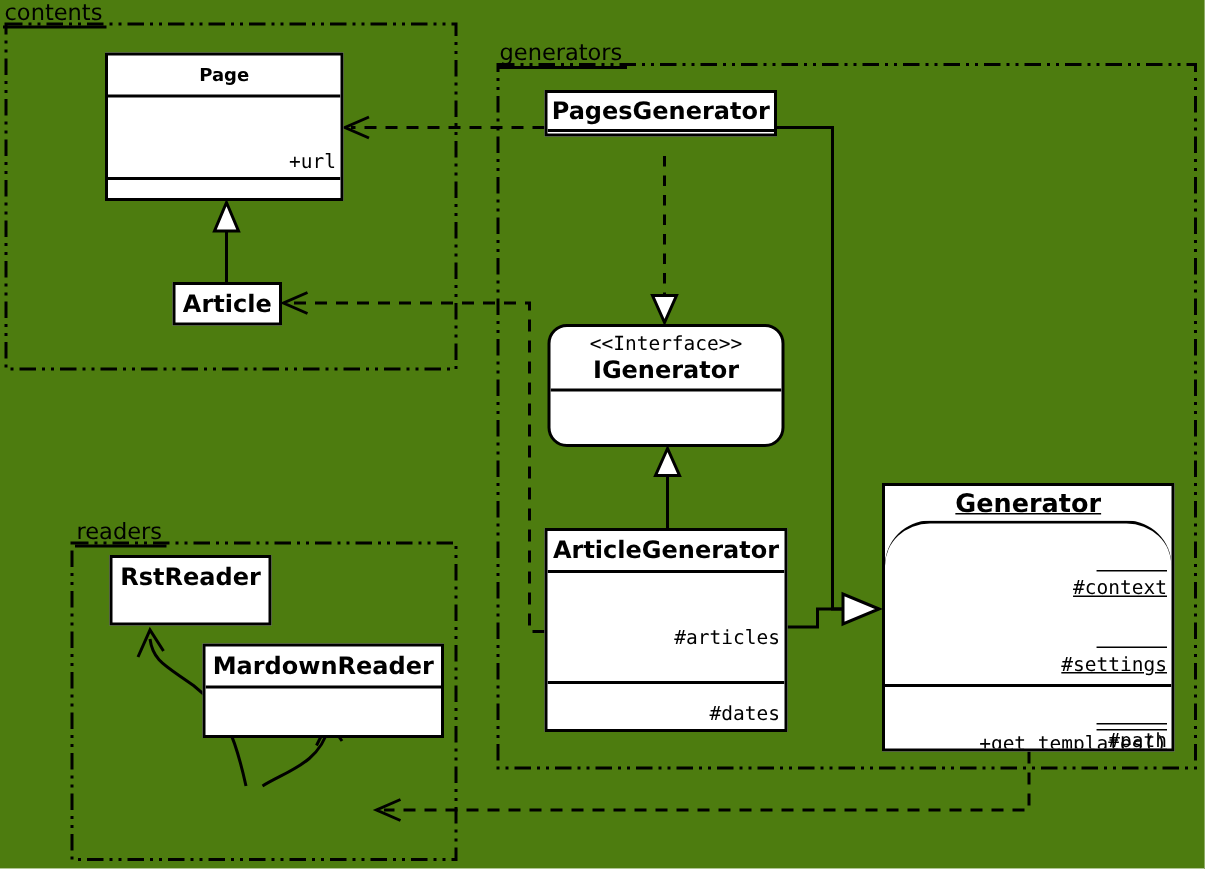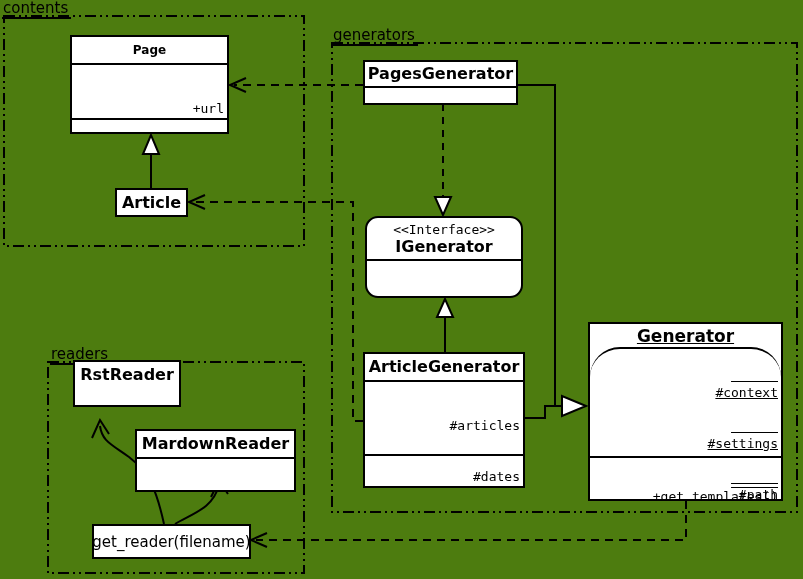--- a/index.html
+++ b/index.html
@@ -118,21 +118,21 @@
     </div>
     <div class="cls-section grow">
       
     </div>
   </div>
 
   <div class="cls" style="left:115px;top:188px;width:73px;height:29px;">
     <div class="cls-title grow" style="height:25px;">Article</div>
   </div>
 
-  <div class="cls" style="left:363px;top:60px;width:155px;height:45px;">
+  <div class="cls" style="left:363px;top:60px;width:155px;height:31px;">
     <div class="cls-title" style="height:24px;">PagesGenerator</div>
     <div class="cls-section grow">
       
     </div>
   </div>
 
   <div class="cls" style="left:365px;top:216px;width:158px;height:82px;border-radius:13px;">
     <div class="cls-title" style="height:41px;">
       <span class="stereotype">&lt;&lt;Interface&gt;&gt;</span>
       <span>IGenerator</span>
@@ -167,31 +167,28 @@
       
       
     </div>
     <div class="cls-section grow" style="line-height:15px;">
       <span class="member">+get_templates()</span>
       
       
     </div>
   </div>
 
-  <div class="cls" style="left:73px;top:360px;width:108px;height:47px;gap:29px;">
+  <div class="cls" style="left:73px;top:370px;width:108px;height:47px;gap:29px;">
     <div class="cls-title" style="height:25px;">RstReader</div>
     <div class="cls-section grow">
       
     </div>
   </div>
 
   <div class="cls" style="left:135px;top:429px;width:161px;height:63px;">
     <div class="cls-title" style="height:26px;">MardownReader</div>
     <div class="cls-section grow">
       
     </div>
   </div>
 
-  <div class="plain-box" style="left:92px;top:524px;width:159px;height:35px;">
-    <span>get_reader(filename)</span>
-  </div>
 
 </div>
 
 </body></html>

